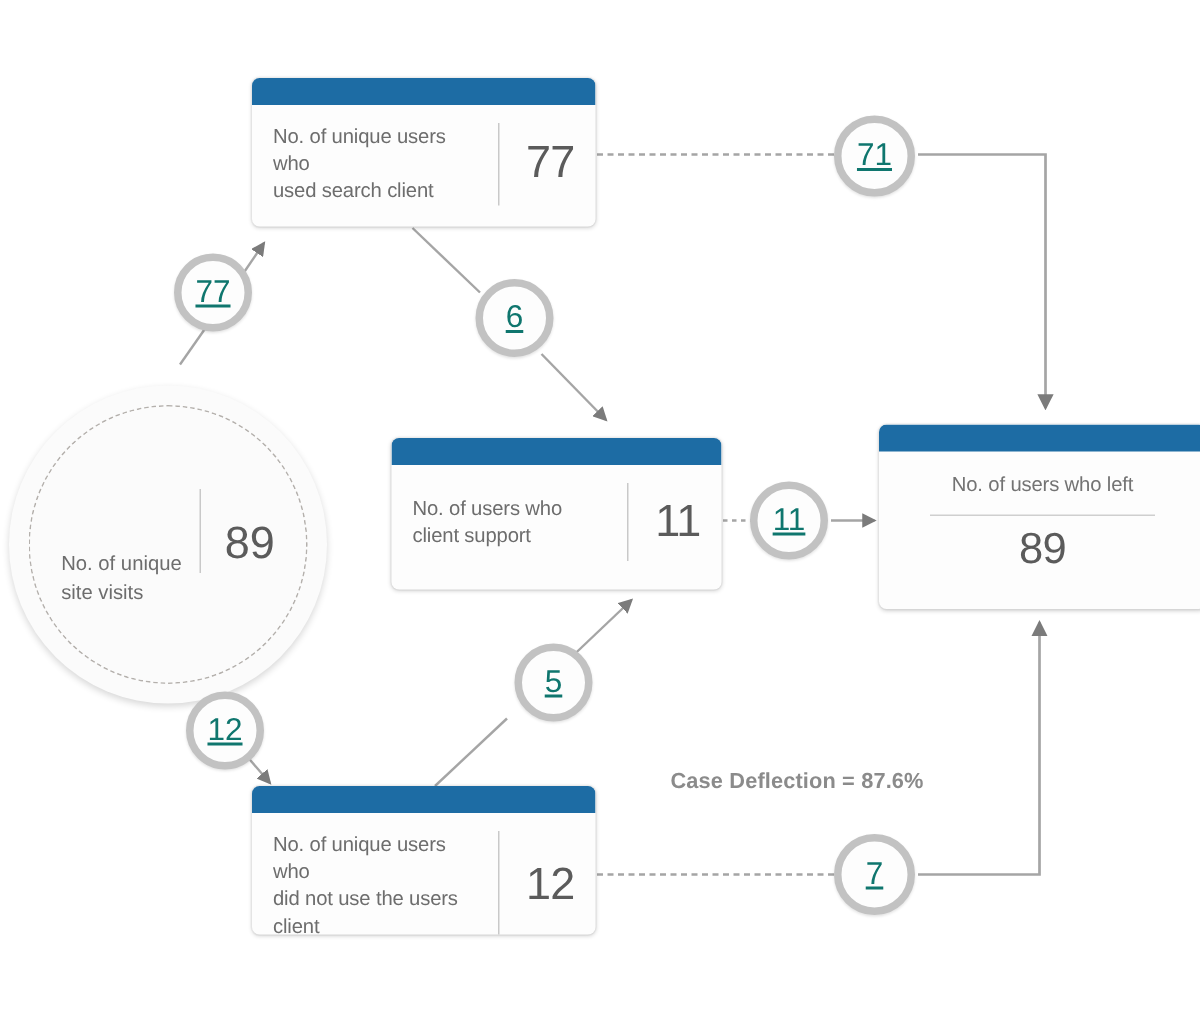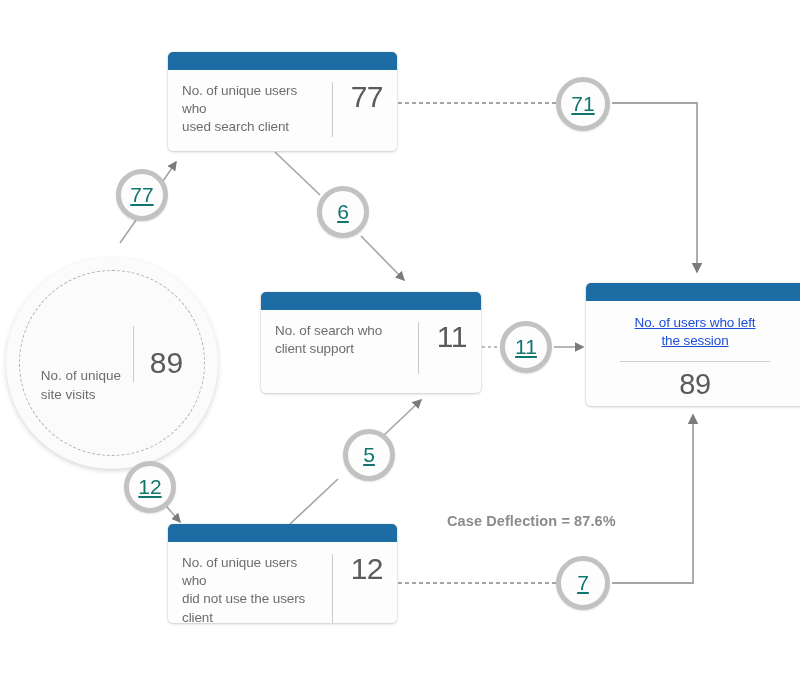--- a/index.html
+++ b/index.html
@@ -32,21 +32,21 @@
     overflow: hidden;
     z-index: 3;
   }
   .card-bar {
     height: 18px;
     background: #1d6ca4;
     width: 100%;
   }
   .card-body {
     display: flex;
-    align-items: flex-start;
+    align-items: center;
     box-sizing: border-box;
   }
   .card-label {
     color: #6d6d6d;
     font-size: 13.5px;
     line-height: 1.35;
     letter-spacing: -0.1px;
   }
   .card-value {
     color: #5b5b5b;
@@ -73,22 +73,21 @@
 
   
   .card.stacked .card-body {
     flex-direction: column;
     padding: 13px 16px 14px 16px;
     align-items: stretch;
   }
   .card.stacked .card-label {
     text-align: center;
     font-size: 13.5px;
-    color: #1d4ed8;
-    text-decoration: underline;
+    color: #737373;
   }
   .card.stacked .hdiv {
     height: 1px;
     background: #cfcfcf;
     margin: 11px 18px 8px 18px;
   }
   .card.stacked .card-value {
     text-align: center;
     font-size: 29px;
   }
@@ -228,21 +227,21 @@
       </div>
       <div class="vdiv"></div>
       <div class="card-value">77</div>
     </div>
   </div>
 
   <div class="card split" style="left:261px; top:292px; width:220px; height:101px;">
     <div class="card-bar"></div>
     <div class="card-body">
       <div class="card-label">
-        <div>No. of search who</div>
+        <div>No. of users who</div>
         <div>client support</div>
       </div>
       <div class="vdiv"></div>
       <div class="card-value">11</div>
     </div>
   </div>
 
   <div class="card split" style="left:168px; top:524px; width:229px; height:99px;">
     <div class="card-bar"></div>
     <div class="card-body">
@@ -254,21 +253,20 @@
       <div class="vdiv"></div>
       <div class="card-value">12</div>
     </div>
   </div>
 
   <div class="card stacked" style="left:586px; top:283px; width:218px; height:123px;">
     <div class="card-bar"></div>
     <div class="card-body">
       <div class="card-label">
         <div>No. of users who left</div>
-        <div>the session</div>
       </div>
       <div class="hdiv"></div>
       <div class="card-value">89</div>
     </div>
   </div>
 
   <div class="badge" style="left:116px; top:169px; width:52px; height:52px;">77</div>
 
   <div class="badge" style="left:124px; top:461px; width:52px; height:52px;">12</div>
 

